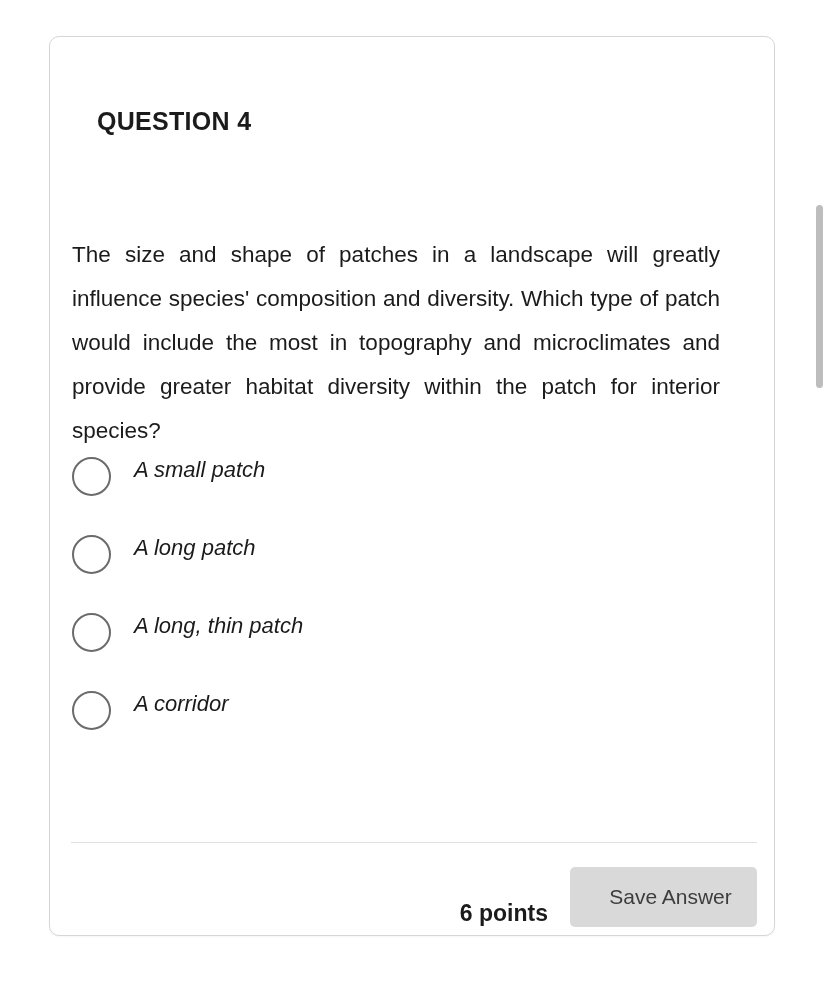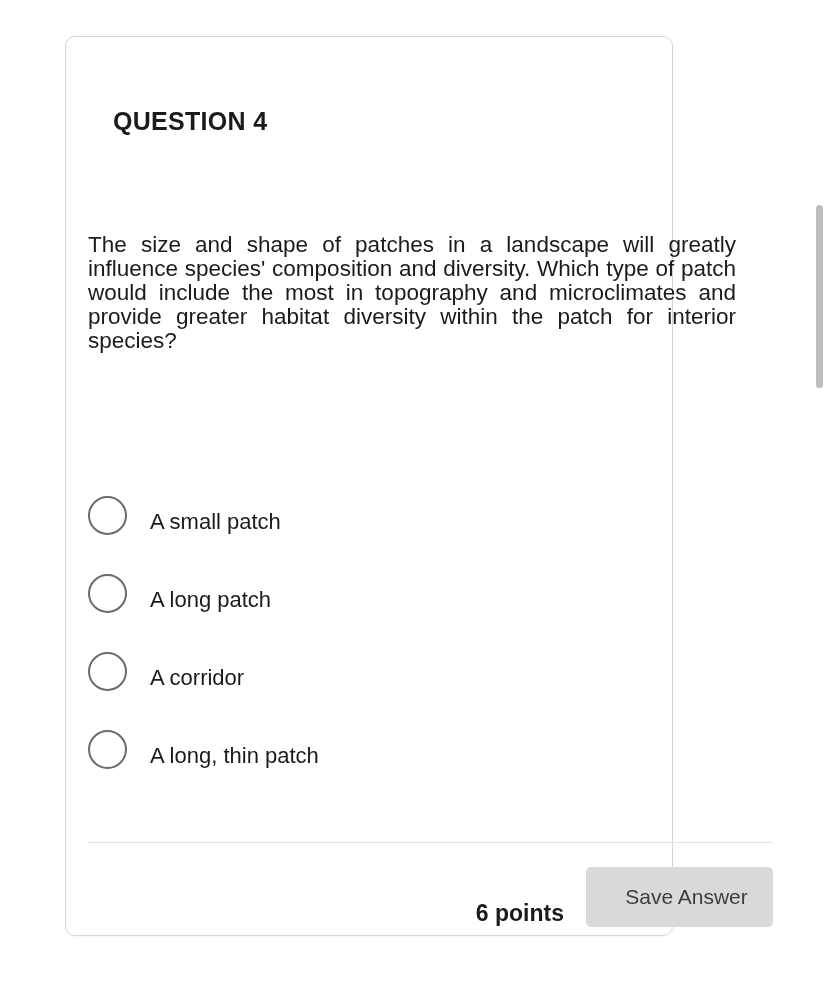--- a/index.html
+++ b/index.html
@@ -18,63 +18,63 @@
     width: 828px;
     height: 982px;
     background: #ffffff;
   }
 
   
   .question-card {
     position: absolute;
     left: 49px;
     top: 36px;
-    width: 608px;
+    width: 726px;
     height: 900px;
     box-sizing: border-box;
     background: #ffffff;
     border: 1px solid #d6d6d6;
     border-radius: 10px;
     box-shadow: 0 1px 2px rgba(0,0,0,0.04);
-    margin-left: 16px;
   }
 
   .question-header {
     position: absolute;
     left: 47px;
     top: 70px;
     font-size: 25px;
     font-weight: bold;
     letter-spacing: 0.3px;
     color: #1b1b1b;
   }
 
   .question-text {
     position: absolute;
     left: 22px;
     top: 196px;
     width: 648px;
     font-size: 22.5px;
-    line-height: 24px;
+    line-height: 44px;
     color: #1b1b1b;
     text-align: justify;
     text-justify: inter-word;
   }
 
   .options {
     position: absolute;
     left: 22px;
     top: 420px;
     width: 660px;
   }
 
   .option-row {
     display: flex;
-    align-items: flex-end;
+    align-items: flex-start;
     height: 78px;
+    font-style: italic;
   }
 
   .radio {
     width: 39px;
     height: 39px;
     border: 2px solid #6b6b6b;
     border-radius: 50%;
     box-sizing: border-box;
     background: #ffffff;
     flex: 0 0 auto;
@@ -163,26 +163,26 @@
         <span class="option-label">A small patch</span>
       </div>
 
       <div class="option-row">
         <span class="radio"></span>
         <span class="option-label">A long patch</span>
       </div>
 
       <div class="option-row">
         <span class="radio"></span>
-        <span class="option-label">A corridor</span>
+        <span class="option-label">A long, thin patch</span>
       </div>
 
       <div class="option-row">
         <span class="radio"></span>
-        <span class="option-label">A long, thin patch</span>
+        <span class="option-label">A corridor</span>
       </div>
 
     </div>
 
     <div class="divider"></div>
 
     <div class="footer">
       <span class="points">6 points</span>
       <button class="save-btn">Save Answer</button>
     </div>

